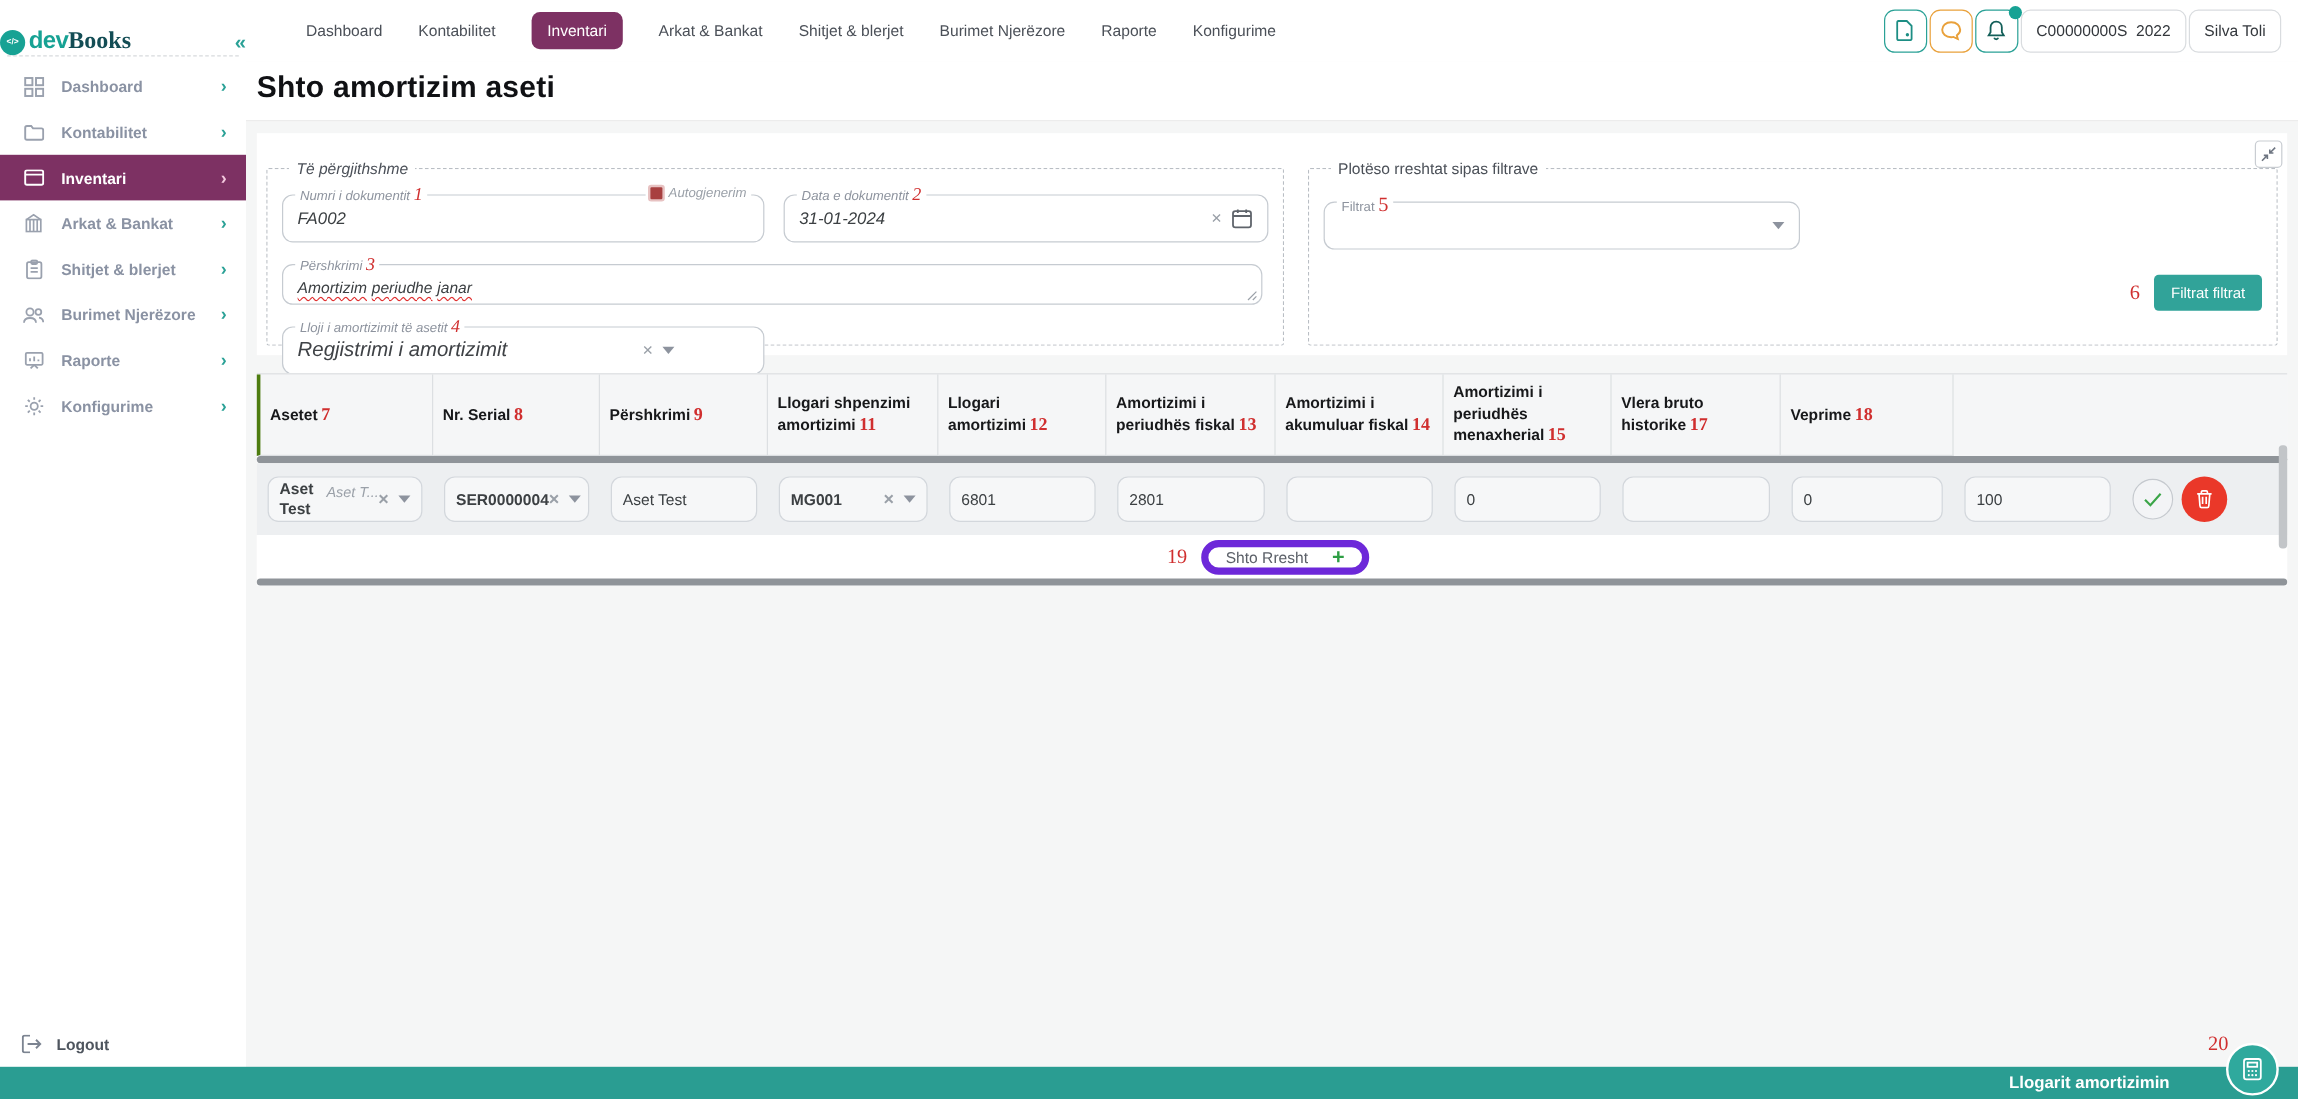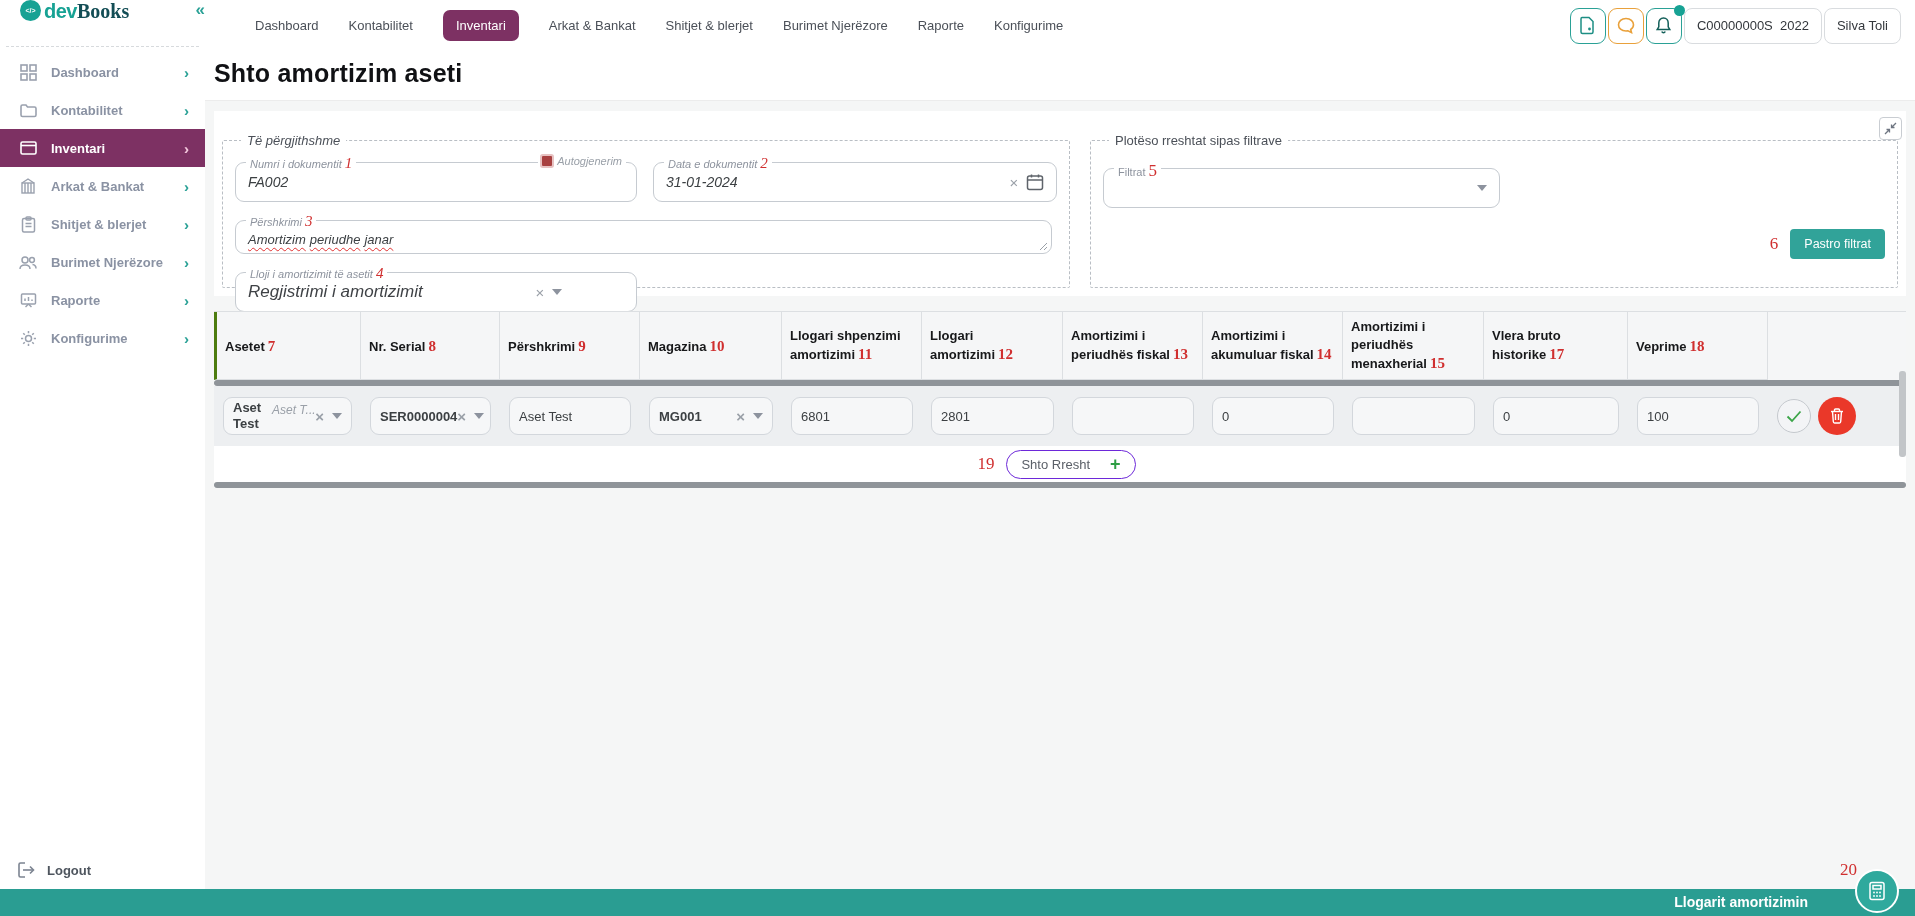--- a/index.html
+++ b/index.html
@@ -1,21 +1,21 @@
 <!DOCTYPE html>
 <html><head>
 <meta charset="utf-8">
 <style>
   * { box-sizing: border-box; margin: 0; padding: 0; }
   html,body { width:1915px; height:916px; overflow:hidden; background:#f5f6f6;
               font-family:"Liberation Sans", sans-serif; }
 
   
   .sidebar { position:absolute; left:0; top:0; width:205px; height:916px; background:#fff; z-index:5; }
-  .logo-row { height:46px; display:flex; align-items:flex-start; padding:0 0;margin-left:20px; }
+  .logo-row { height:46px; display:flex; align-items:flex-end; padding:0 0; }
   .logo-badge { width:21px; height:21px; border-radius:50%; background:#17a294; color:#fff;
                 font-size:7px; font-weight:bold; display:flex; align-items:center; justify-content:center; }
   .logo-dev { color:#17a294; font-size:20px; font-weight:bold; margin-left:3px; letter-spacing:-.5px;}
   .logo-books { color:#134d55; font-size:20px; font-weight:bold; font-family:"Liberation Serif", serif; }
   .collapse-glyph { margin-left:auto; color:#2aa196; font-size:17px; font-weight:bold; cursor:pointer; }
   .side-divider { border-bottom:1px dashed #d7dadd; margin:0 6px; }
   .side-nav { margin-top:6px; }
   .side-item { height:38px; display:flex; align-items:center; padding:0 16px 0 18px; cursor:pointer;
                color:#8a92a3; font-size:13px; font-weight:bold; }
   .side-item .s-icon { width:20px; height:20px; margin-right:13px; display:flex; align-items:center; justify-content:center; }
@@ -94,21 +94,21 @@
   .tinput { width:100%; height:38px; border:1px solid #d3d7dc; border-radius:9px; background:#f6f7f8;
             display:flex; align-items:center; padding:0 9px; font-size:13px; color:#3c4043; position:relative; }
   .tinput.bold { font-weight:bold; }
   .ghost { position:absolute; top:5px; left:48px; font-style:italic; color:#9aa0a8; font-size:12px; font-weight:normal; }
   .wrap2 { line-height:1.25; width:46px; }
   .act-check { width:34px; height:34px; border-radius:50%; border:1px solid #c5c9ce; background:#f3f4f6;
                display:flex; align-items:center; justify-content:center; cursor:pointer; }
   .act-trash { width:38px; height:38px; border-radius:50%; background:#ea3829; border:none; margin-left:7px;
                display:flex; align-items:center; justify-content:center; cursor:pointer; }
   .addrow { height:36px; background:#fff; display:flex; justify-content:center; align-items:center; gap:12px; padding-right:10px; }
-  .add-pill { height:29px; border:1px solid #6d28d9; border-radius:16px; background:#fff; display:flex;
+  .add-pill { height:29px; border:6px solid #6d28d9; border-radius:16px; background:#fff; display:flex;
               align-items:center; gap:20px; padding:0 14px; font-size:13px; color:#5b6068; cursor:pointer; font-family:inherit; }
   .plus { color:#2e9e44; font-size:18px; font-weight:bold; line-height:1; }
   .vscroll { position:absolute; right:0; top:60px; width:7px; height:86px; background:#c2c5c8; border-radius:3px; }
 
   
   .bottombar { position:absolute; left:0; bottom:0; width:1915px; height:27px; background:#2a9d92; z-index:6; }
   .bottom-label { position:absolute; right:107px; top:5px; color:#fff; font-size:14px; font-weight:bold; }
   .calc-fab { position:absolute; right:16px; bottom:3px; width:44px; height:44px; border-radius:50%;
               background:#2fa99d; border:2.5px solid #fff; display:flex; align-items:center; justify-content:center;
               cursor:pointer; z-index:7; }
@@ -338,21 +338,21 @@
           <span>Filtrat</span><span class="ann ann-big">5</span>
         </span>
         <span></span>
         <span class="field-icons">
             <span class="caret"></span>
           </span>
       </div>
 
       <div class="clear-row">
         <span class="ann ann-big">6</span>
-        <button class="btn-teal">Pastro filtrat</button>
+        <button class="btn-teal">Filtrat filtrat</button>
       </div>
     </fieldset>
 
     <div class="collapse-btn">
       <svg width="13" height="13" viewBox="0 0 13 13" fill="none" stroke="#6e7581" stroke-width="1.3">
           <path d="M12 1 L7.5 5.5 M7.5 2.5 v3 h3"></path>
           <path d="M1 12 L5.5 7.5 M5.5 10.5 v-3 h-3"></path>
         </svg>
     </div>
   </section>
@@ -360,23 +360,20 @@
   <section class="table-card">
     <div class="thead grid-cols">
       <div class="th">
           <div><span>Asetet</span><span class="ann">7</span></div>
         </div>
       <div class="th">
           <div><span>Nr. Serial</span><span class="ann">8</span></div>
         </div>
       <div class="th">
           <div><span>Përshkrimi</span><span class="ann">9</span></div>
-        </div>
-      <div class="th">
-          <div><span>Magazina</span><span class="ann">10</span></div>
         </div>
       <div class="th">
           <div><span>Llogari shpenzimi amortizimi</span><span class="ann">11</span></div>
         </div>
       <div class="th">
           <div><span>Llogari amortizimi</span><span class="ann">12</span></div>
         </div>
       <div class="th">
           <div><span>Amortizimi i periudhës fiskal</span><span class="ann">13</span></div>
         </div>

